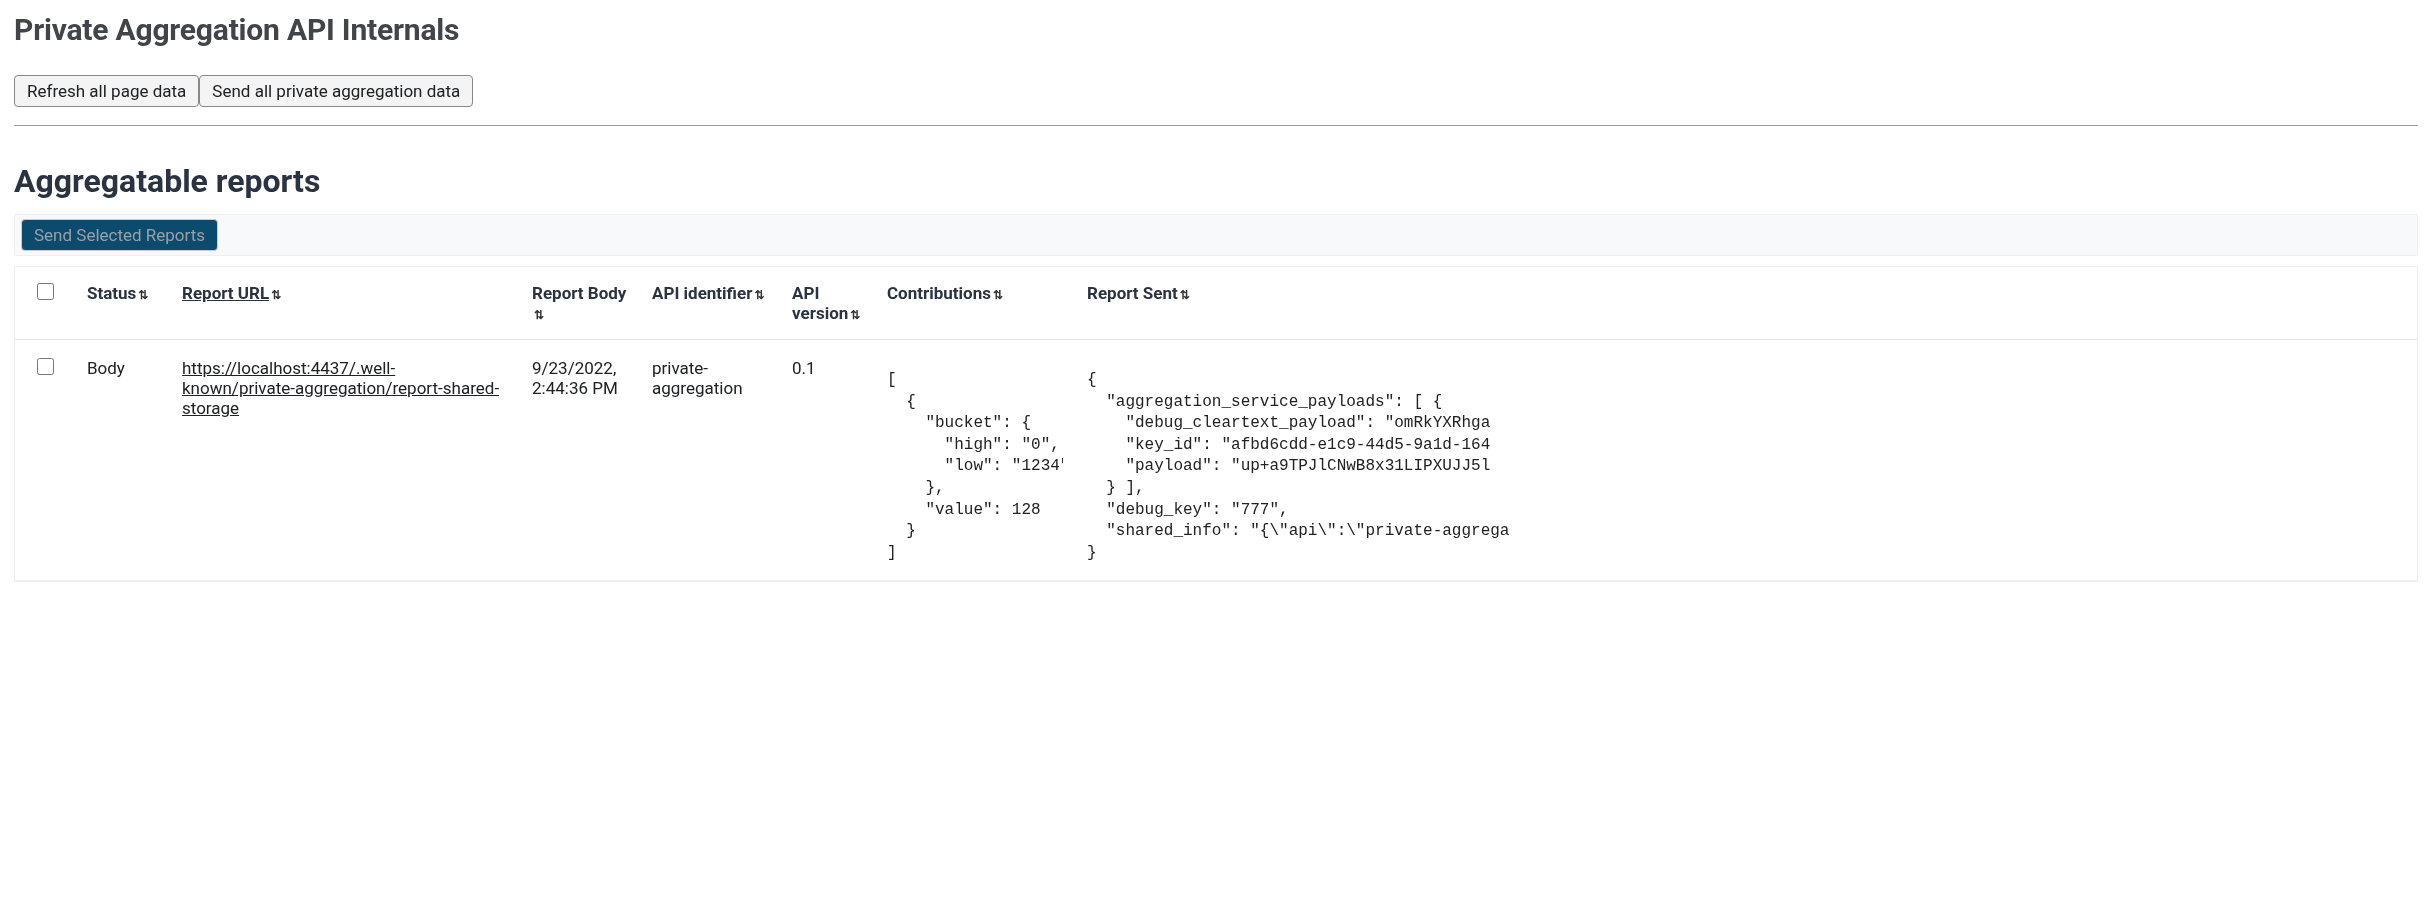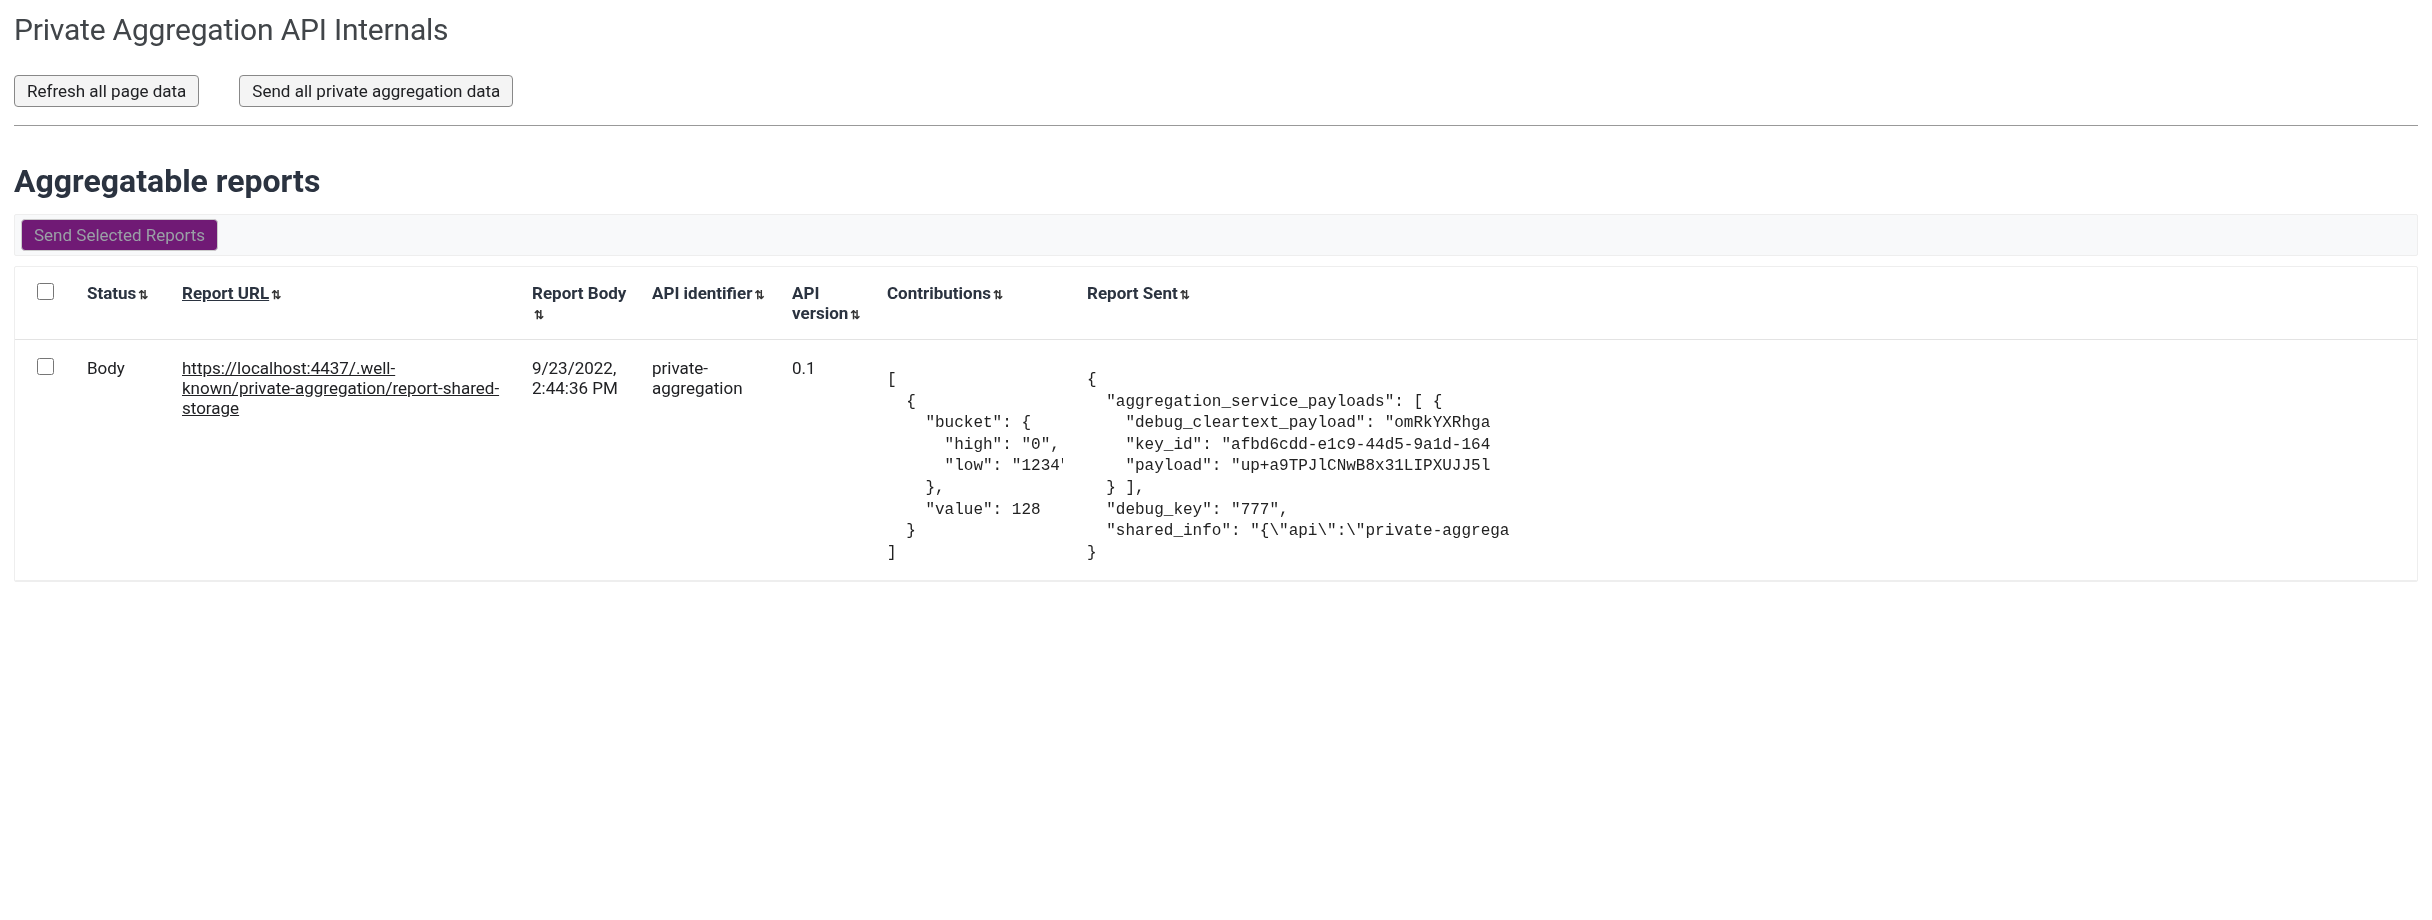--- a/index.html
+++ b/index.html
@@ -9,28 +9,27 @@
     }
     body {
       font-family: -apple-system, BlinkMacSystemFont, "Segoe UI", Roboto, Helvetica, Arial, sans-serif;
       background: #fff;
       color: #202124;
       padding: 12px 14px;
       font-size: 17px;
     }
     h1.page-title {
       font-size: 30px;
-      font-weight: 400;
+      font-weight: 700;
       color: #414549;
       margin-bottom: 28px;
       letter-spacing: -0.2px;
     }
     .button-row {
       display: flex;
-      gap: 40px;
       margin-bottom: 18px;
     }
     .btn {
       font-size: 17px;
       padding: 5px 12px;
       border: 1px solid #888;
       border-radius: 4px;
       background: #f4f4f4;
       color: #202124;
       cursor: pointer;
@@ -52,21 +51,21 @@
       border: 1px solid #eee;
       border-radius: 2px;
       padding: 4px 6px;
       margin-bottom: 10px;
     }
     .btn-disabled {
       font-size: 17px;
       padding: 5px 12px;
       border: 1px solid #ccc;
       border-radius: 4px;
-      background: #701a75;
+      background: #0c4a6e;
       color: #9aa0a6;
       cursor: default;
       font-family: inherit;
     }
     .table-wrap {
       border: 1px solid #eee;
       border-radius: 2px;
       overflow: hidden;
     }
     table {

